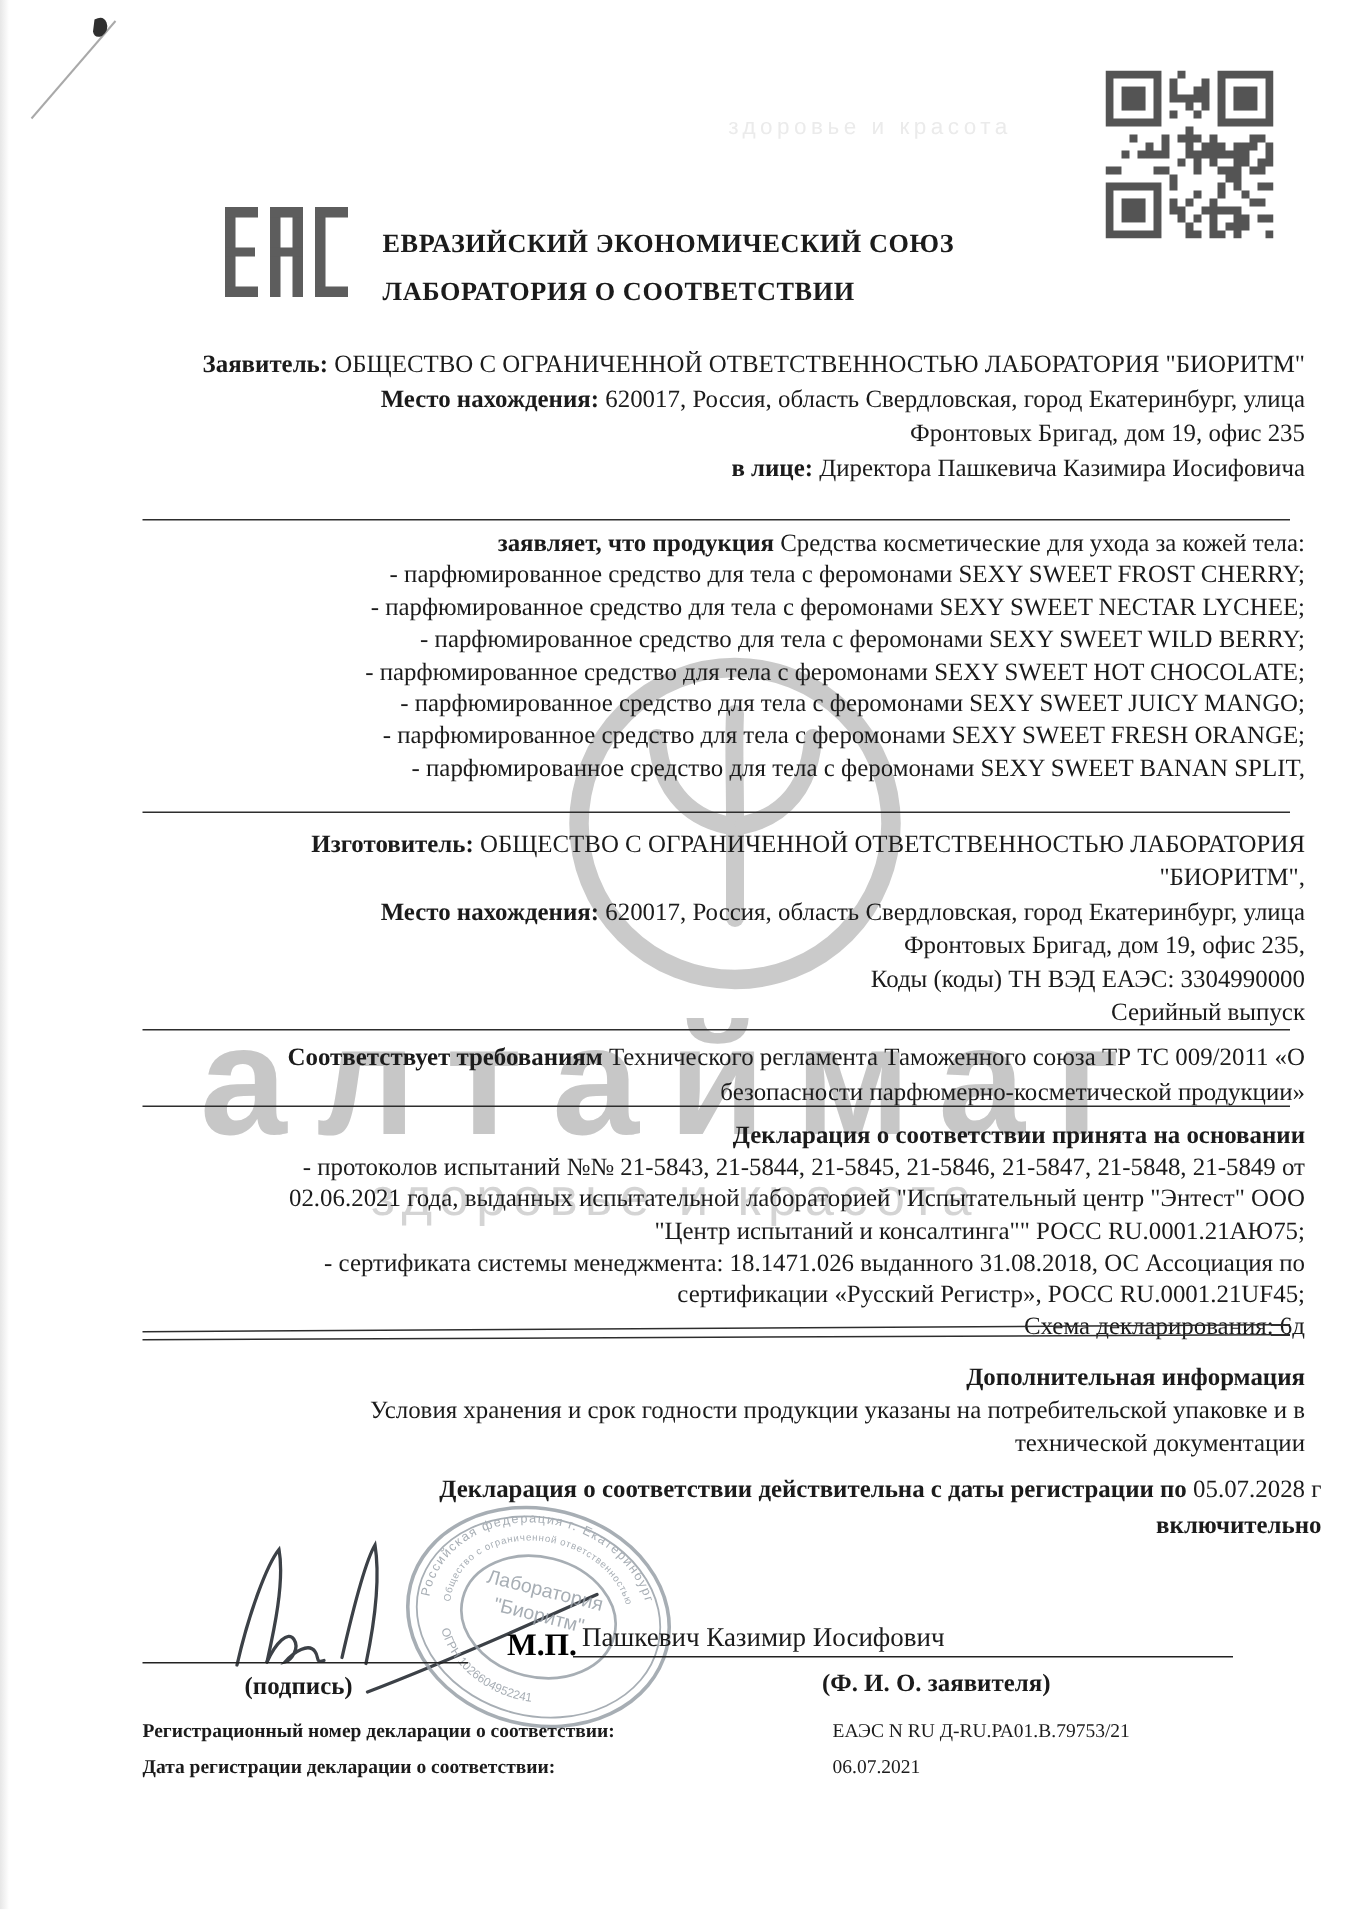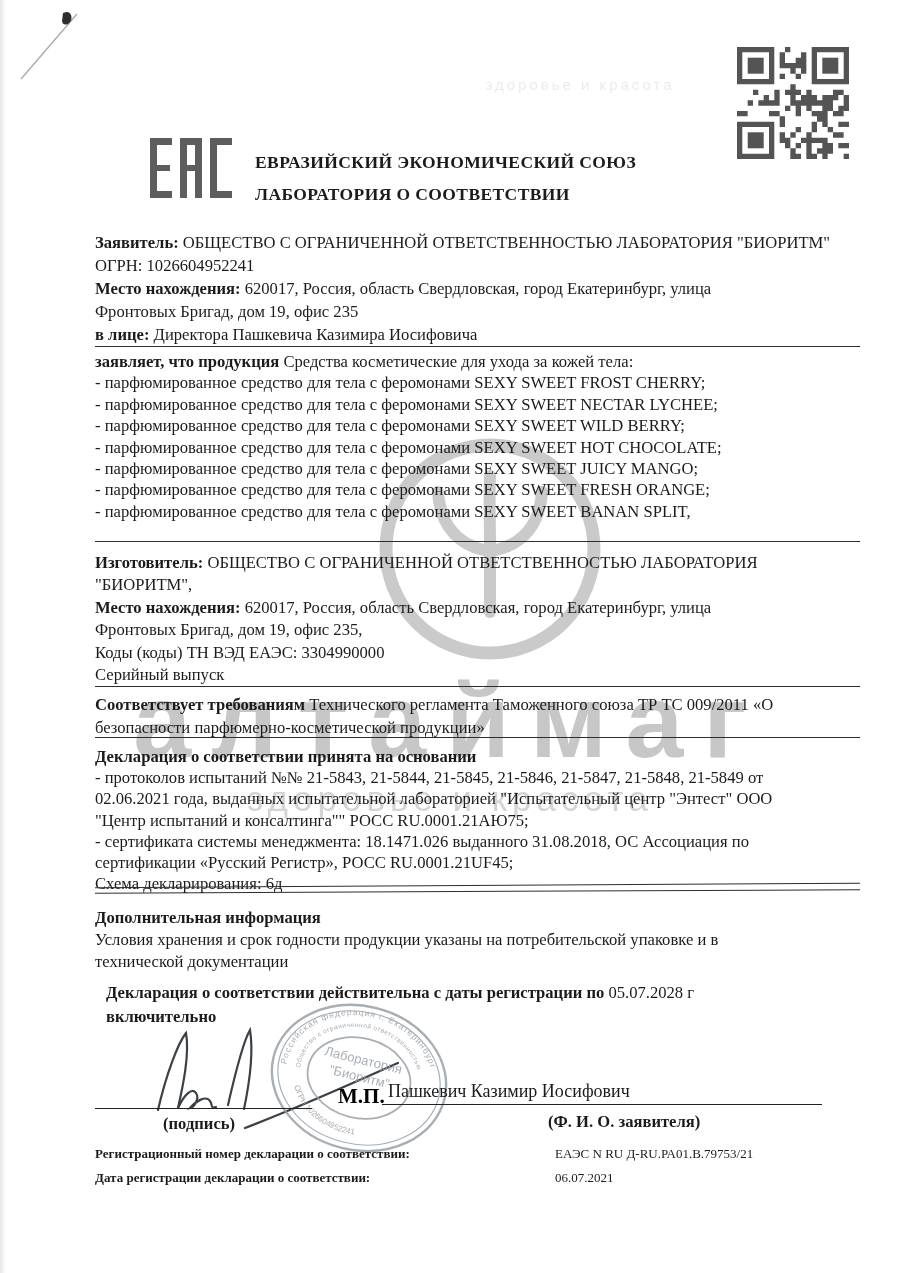--- a/index.html
+++ b/index.html
@@ -4,21 +4,21 @@
 <style>
   html,body{margin:0;padding:0;background:#ffffff;}
   .page{position:relative;width:900px;height:1273px;background:#fff;overflow:hidden;
         font-family:"Liberation Serif",serif;color:#1b1b1b;}
   .page::before{content:"";position:absolute;left:0;top:0;bottom:0;width:6px;
         background:linear-gradient(90deg,rgba(120,120,120,.18),rgba(255,255,255,0));pointer-events:none;}
   .abs{position:absolute;}
   .tl{font-size:16.6px;white-space:nowrap;}
   .b{font-weight:bold;}
   
-  .block{position:absolute;left:95px;width:775px;}
+  .block{position:absolute;left:95px;width:775px;text-align:right;}
   .blk-applicant{top:231px;line-height:23px;}
   .blk-declaration{top:351px;line-height:21.4px;}
   .blk-manufacturer{top:552px;line-height:22.4px;}
   .blk-compliance{top:694px;line-height:22.6px;}
   .blk-basis{top:746px;line-height:21.2px;}
   .blk-additional{top:907px;line-height:22px;}
   .blk-validity{top:981px;line-height:24px;margin-left:11px;}
   
   .rule{position:absolute;left:95px;width:765px;border-top:1.7px solid #2d2d2d;}
   .rule-thin{border-top-width:1.2px;}
@@ -108,21 +108,20 @@
     </g>
   </svg>
 
   <div class="titles">
     <div class="t1">ЕВРАЗИЙСКИЙ ЭКОНОМИЧЕСКИЙ СОЮЗ</div>
     <div class="t2">ЛАБОРАТОРИЯ О СООТВЕТСТВИИ</div>
   </div>
 
   <div class="block blk-applicant">
       <div class="tl"><span class="b">Заявитель:</span><span> ОБЩЕСТВО С ОГРАНИЧЕННОЙ ОТВЕТСТВЕННОСТЬЮ ЛАБОРАТОРИЯ "БИОРИТМ"</span></div>
-      <div class="tl"><span>ОГРН: 1026604952241</span></div>
       <div class="tl"><span class="b">Место нахождения:</span><span> 620017, Россия, область Свердловская, город Екатеринбург, улица</span></div>
       <div class="tl"><span>Фронтовых Бригад, дом 19, офис 235</span></div>
       <div class="tl"><span class="b">в лице:</span><span> Директора Пашкевича Казимира Иосифовича</span></div>
     </div>
   <div class="block blk-declaration">
       <div class="tl"><span class="b">заявляет, что продукция</span><span> Средства косметические для ухода за кожей тела:</span></div>
       <div class="tl"><span>- парфюмированное средство для тела с феромонами SEXY SWEET FROST CHERRY;</span></div>
       <div class="tl"><span>- парфюмированное средство для тела с феромонами SEXY SWEET NECTAR LYCHEE;</span></div>
       <div class="tl"><span>- парфюмированное средство для тела с феромонами SEXY SWEET WILD BERRY;</span></div>
       <div class="tl"><span>- парфюмированное средство для тела с феромонами SEXY SWEET HOT CHOCOLATE;</span></div>

